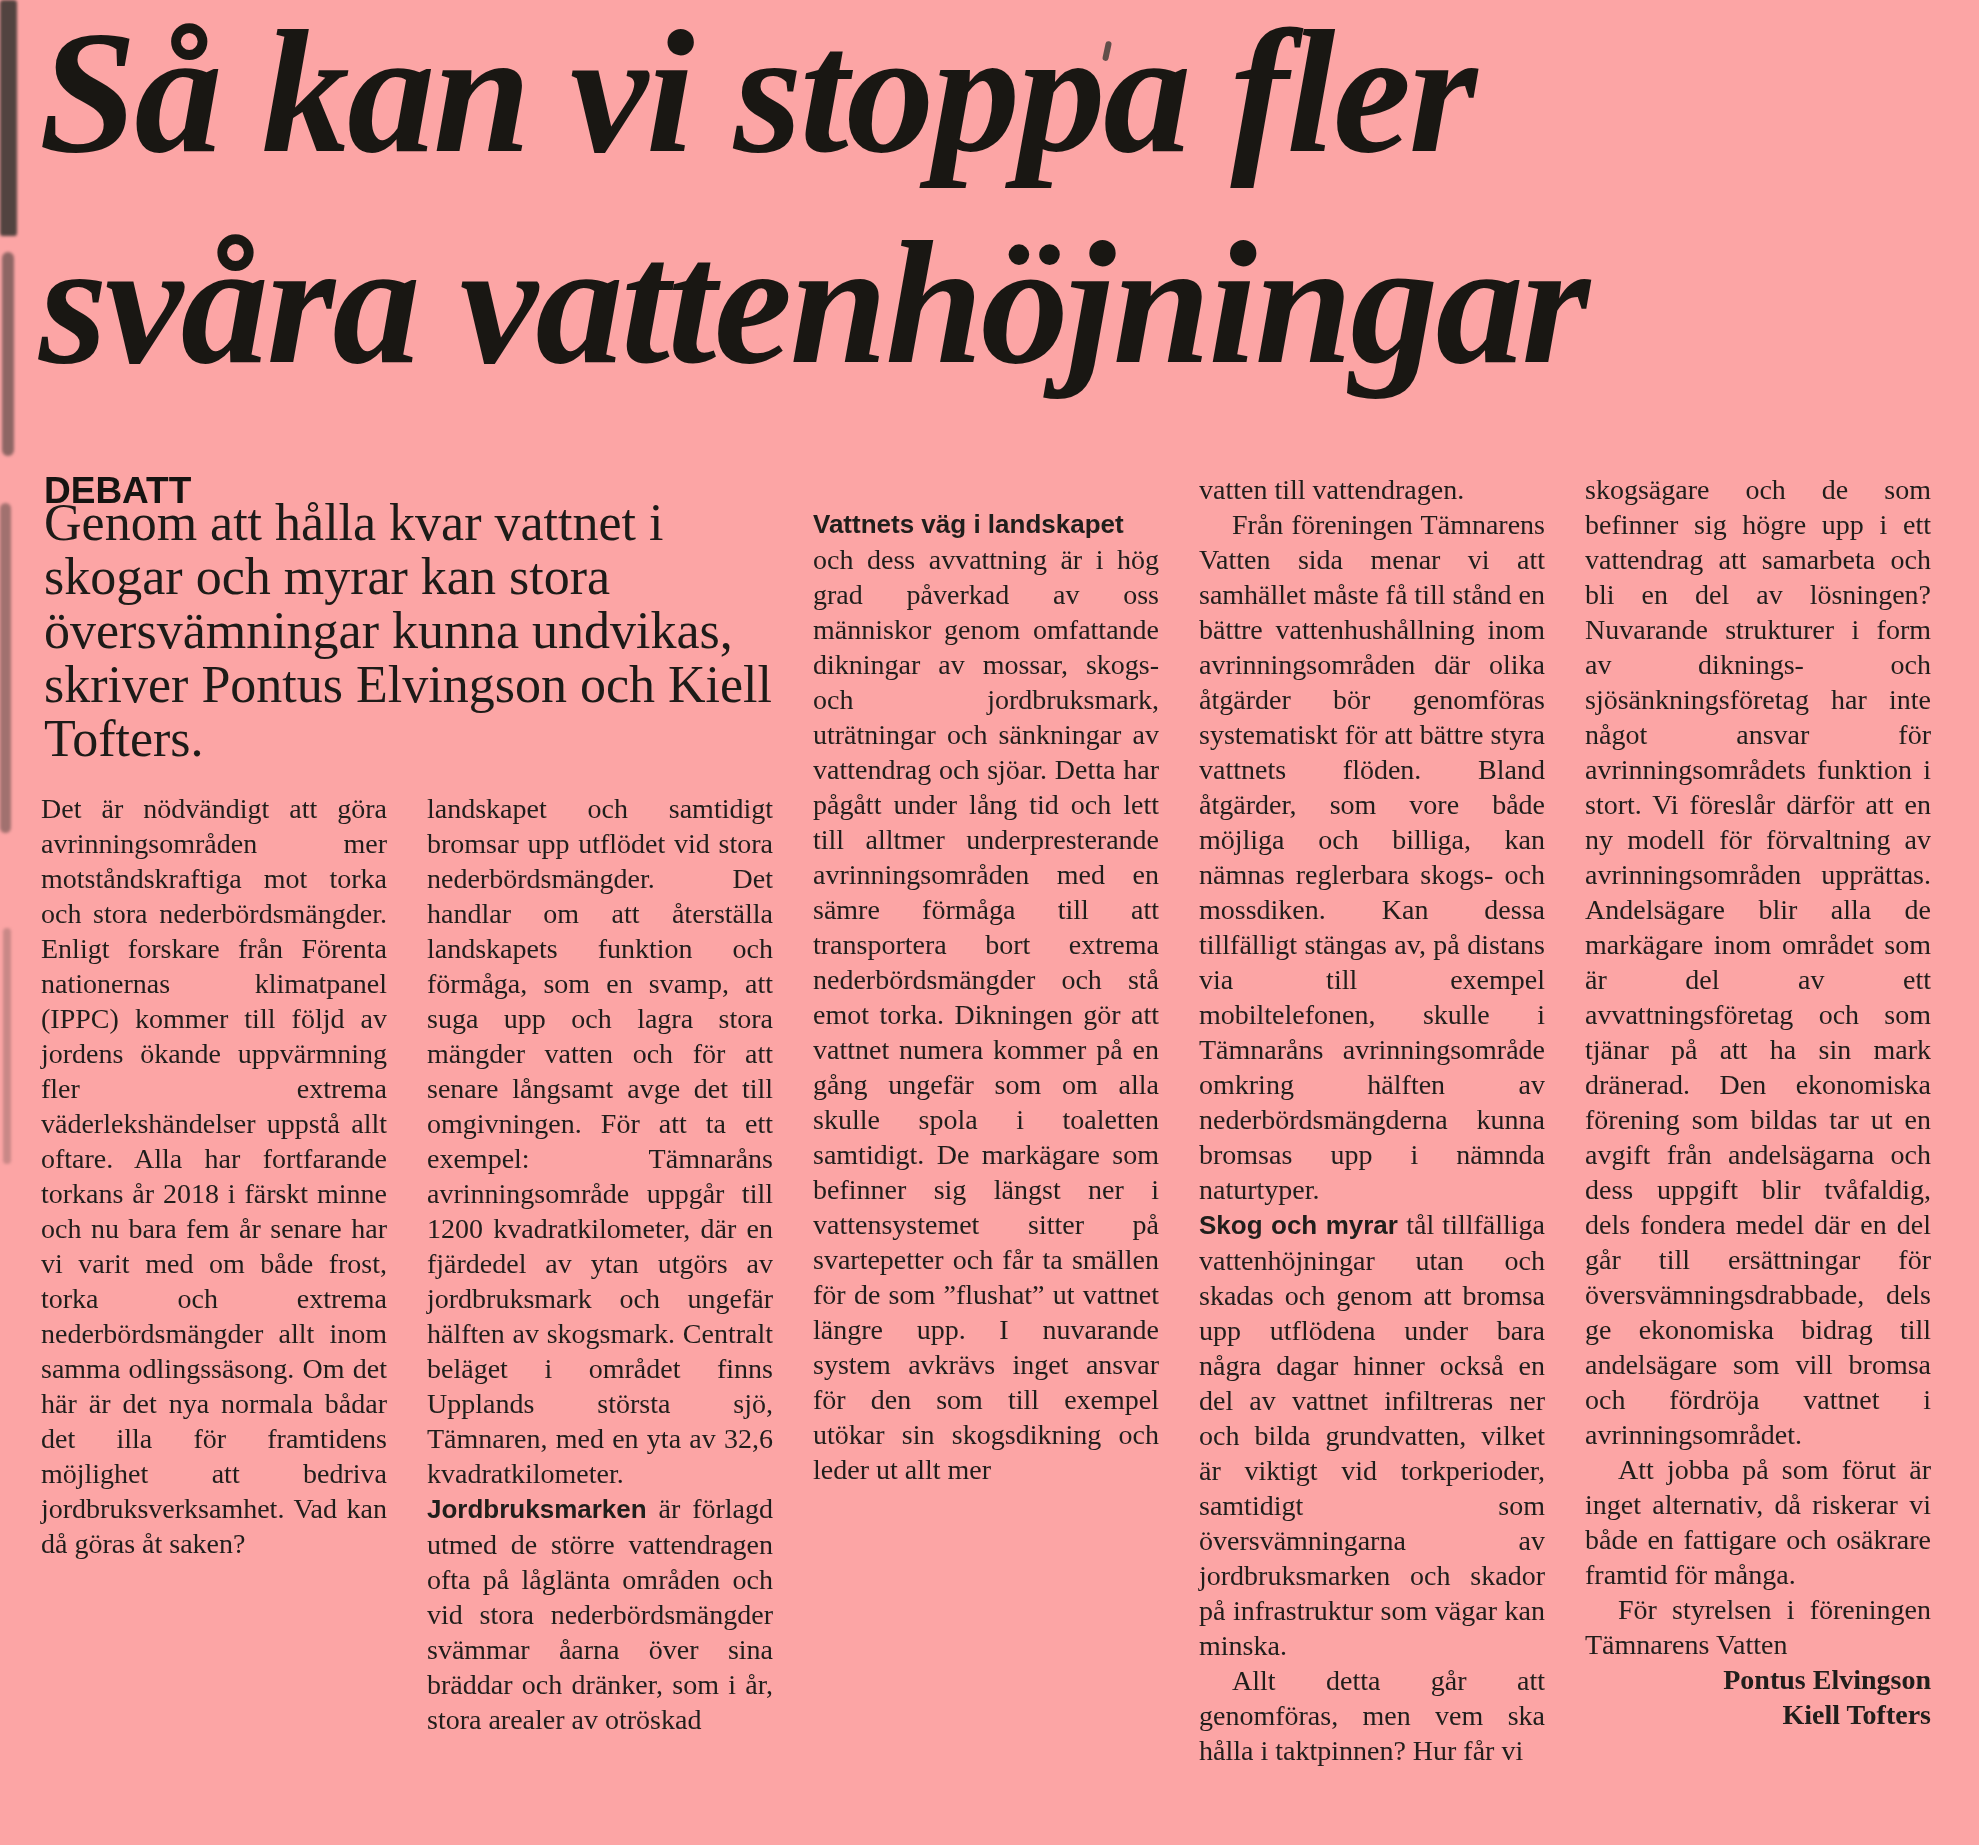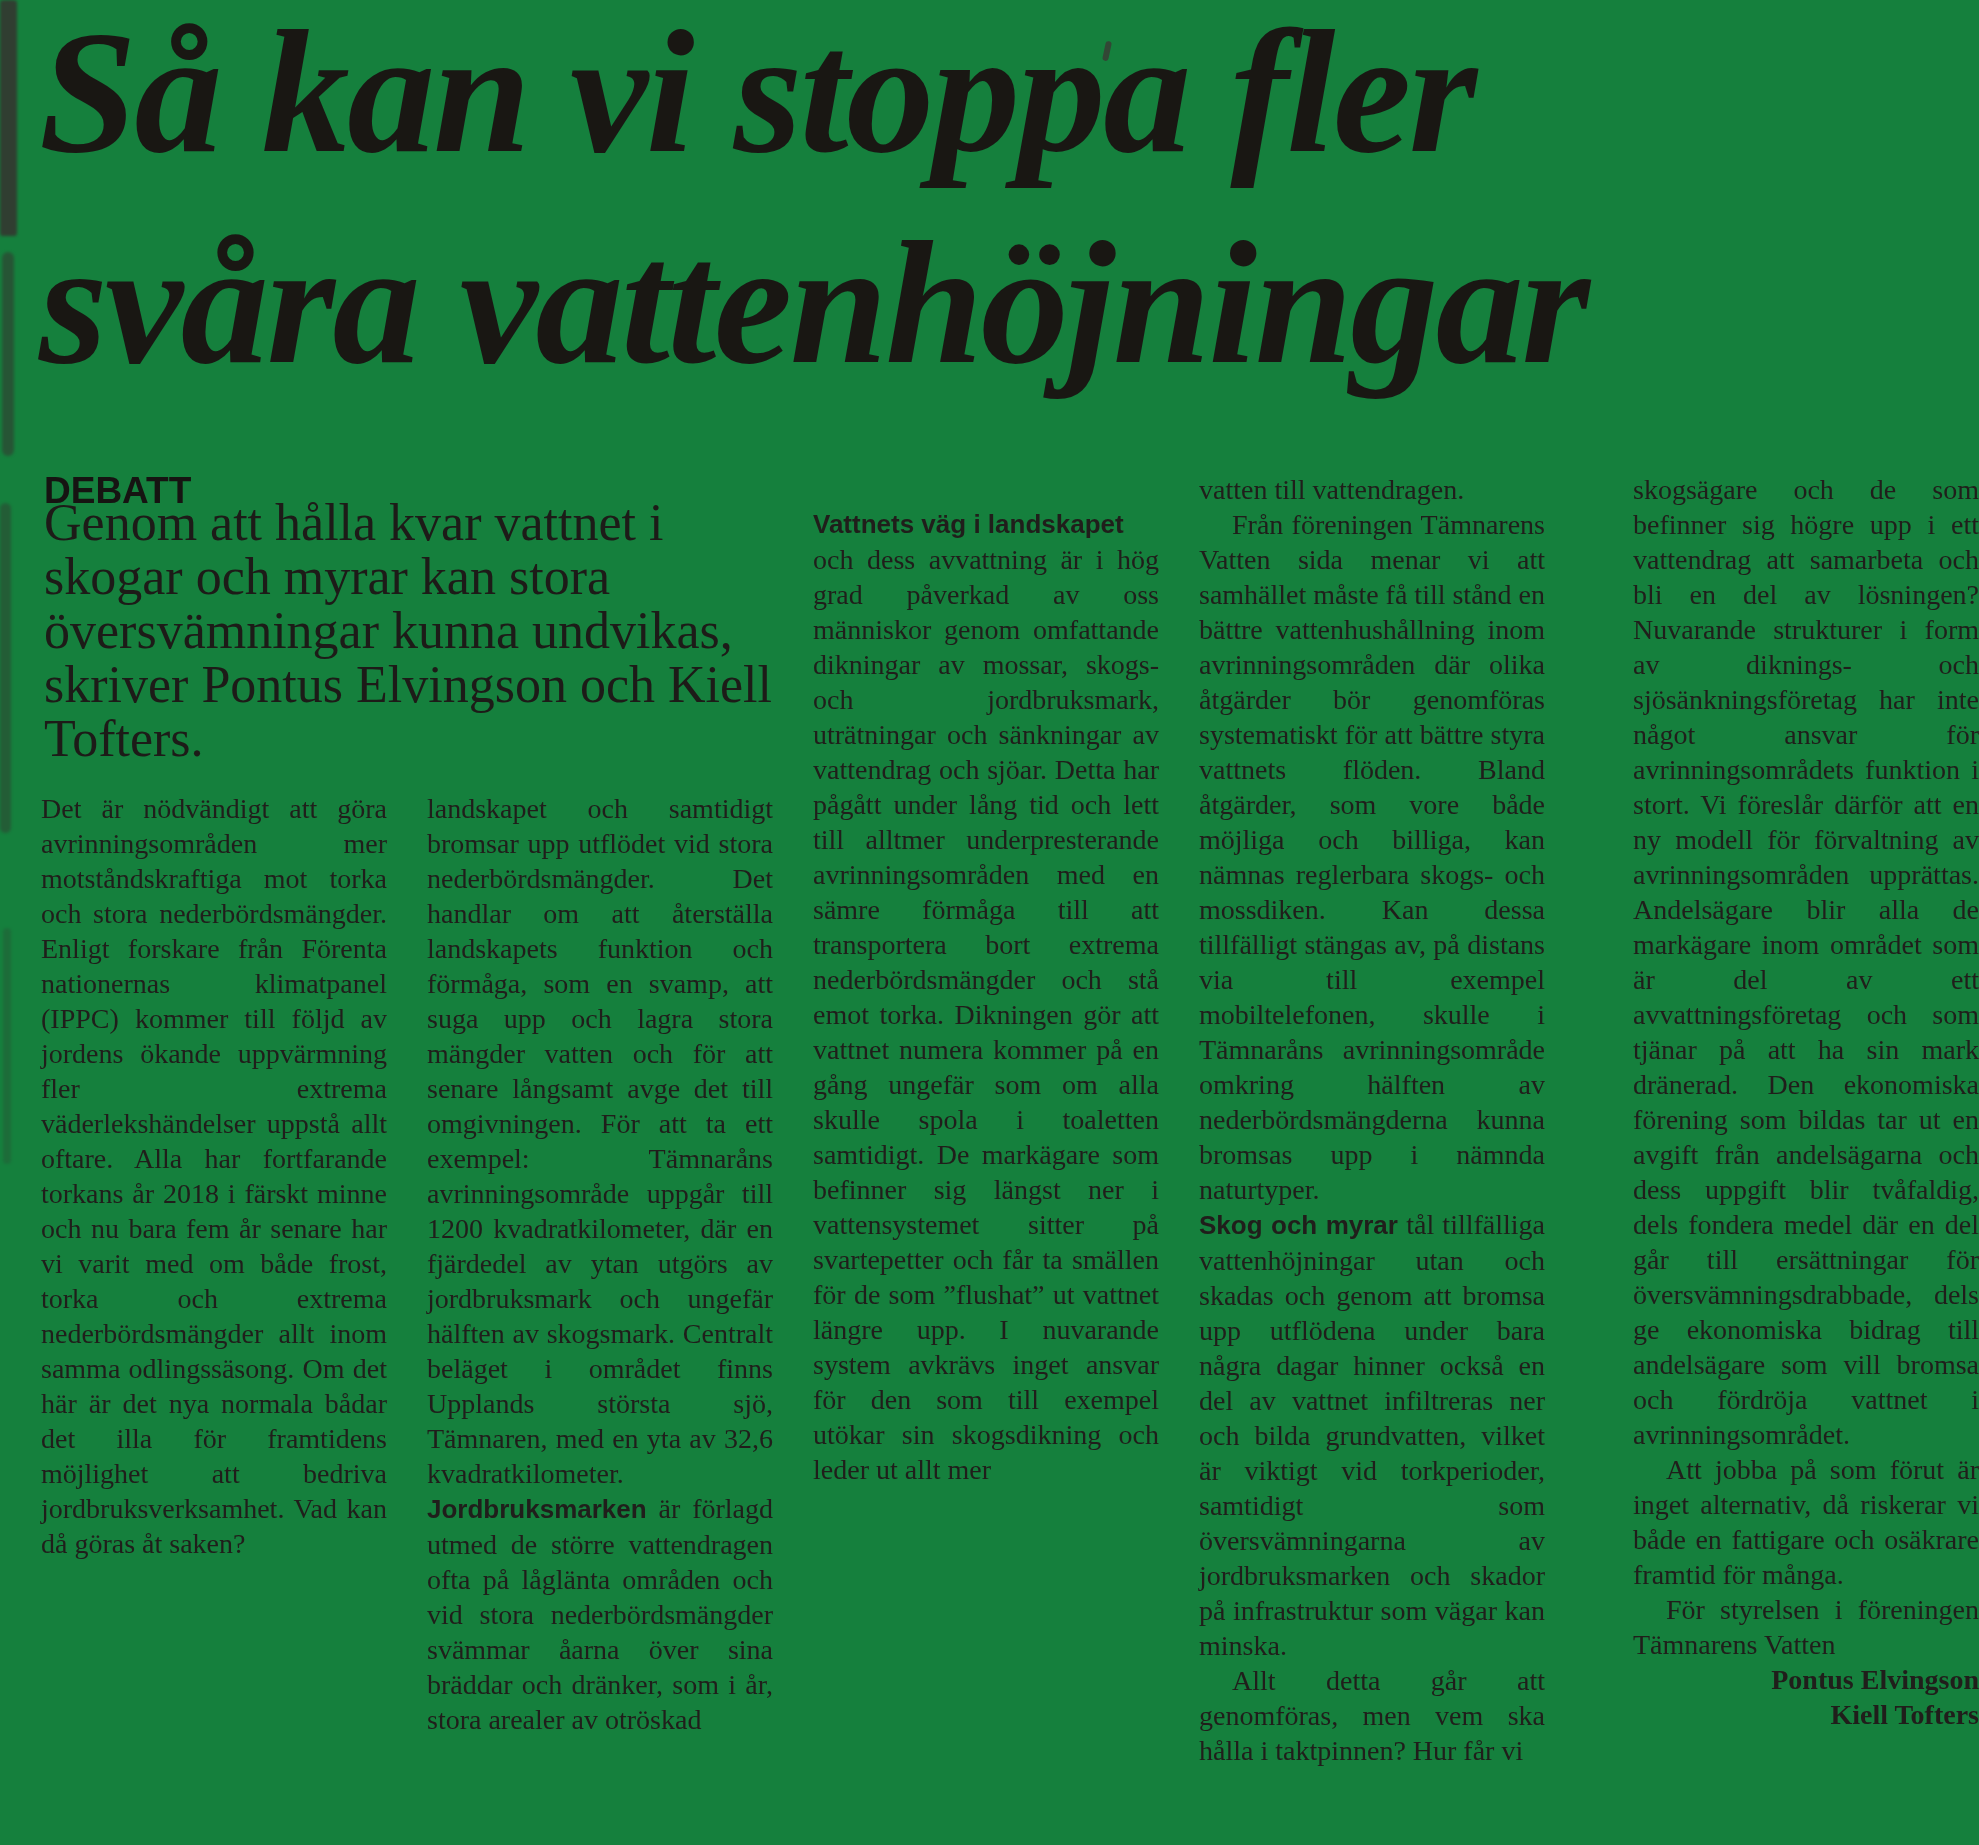--- a/index.html
+++ b/index.html
@@ -1,19 +1,19 @@
 <!DOCTYPE html>
 <html lang="sv" style="font-size:12.6px"><head>
 <meta charset="utf-8">
 <style>
   html,body{margin:0;padding:0;background:#d8d6d0;}
   .page{
     position:relative;
     width:1980px;height:1846px;
-    background:#15803d;
+    background:#fca5a5;
     color:#1d1b18;
     font-family:"Liberation Serif", serif;
     overflow:hidden;
   }
   
   .artifact{position:absolute;background:#35332f;filter:blur(1.6px);}
   .a1{left:0;top:0;width:17.3px;height:236px;opacity:.85;border-radius:3.1px;}
   .a2{left:1.6px;top:252px;width:12.6px;height:204px;opacity:.55;border-radius:6.3px;}
   .a3{left:0;top:503px;width:11px;height:330px;opacity:.45;border-radius:6.3px;}
   .a4{left:3.1px;top:928px;width:7.9px;height:236px;opacity:.25;border-radius:6.3px;}
@@ -45,21 +45,21 @@
     position:absolute;width:346px;
     font-size:28px;line-height:35px;
     text-align:justify;
     hyphens:auto;-webkit-hyphens:auto;
     color:#201e1b;
   }
   .col1{left:41px;top:791px;}
   .col2{left:427px;top:791px;}
   .col3{left:813px;top:472px;}
   .col4{left:1199px;top:472px;}
-  .col5{left:1585px;top:472px;margin-left:48px;}
+  .col5{left:1585px;top:472px;}
 
   .para{margin:0;}
   .para.gap{}
   .para.indent{text-indent:33px;}
   .lead-in{
     font-family:"Liberation Sans", sans-serif;
     font-weight:bold;font-size:26px;
   }
   .subhead{
     margin:35px 0 0 0;

